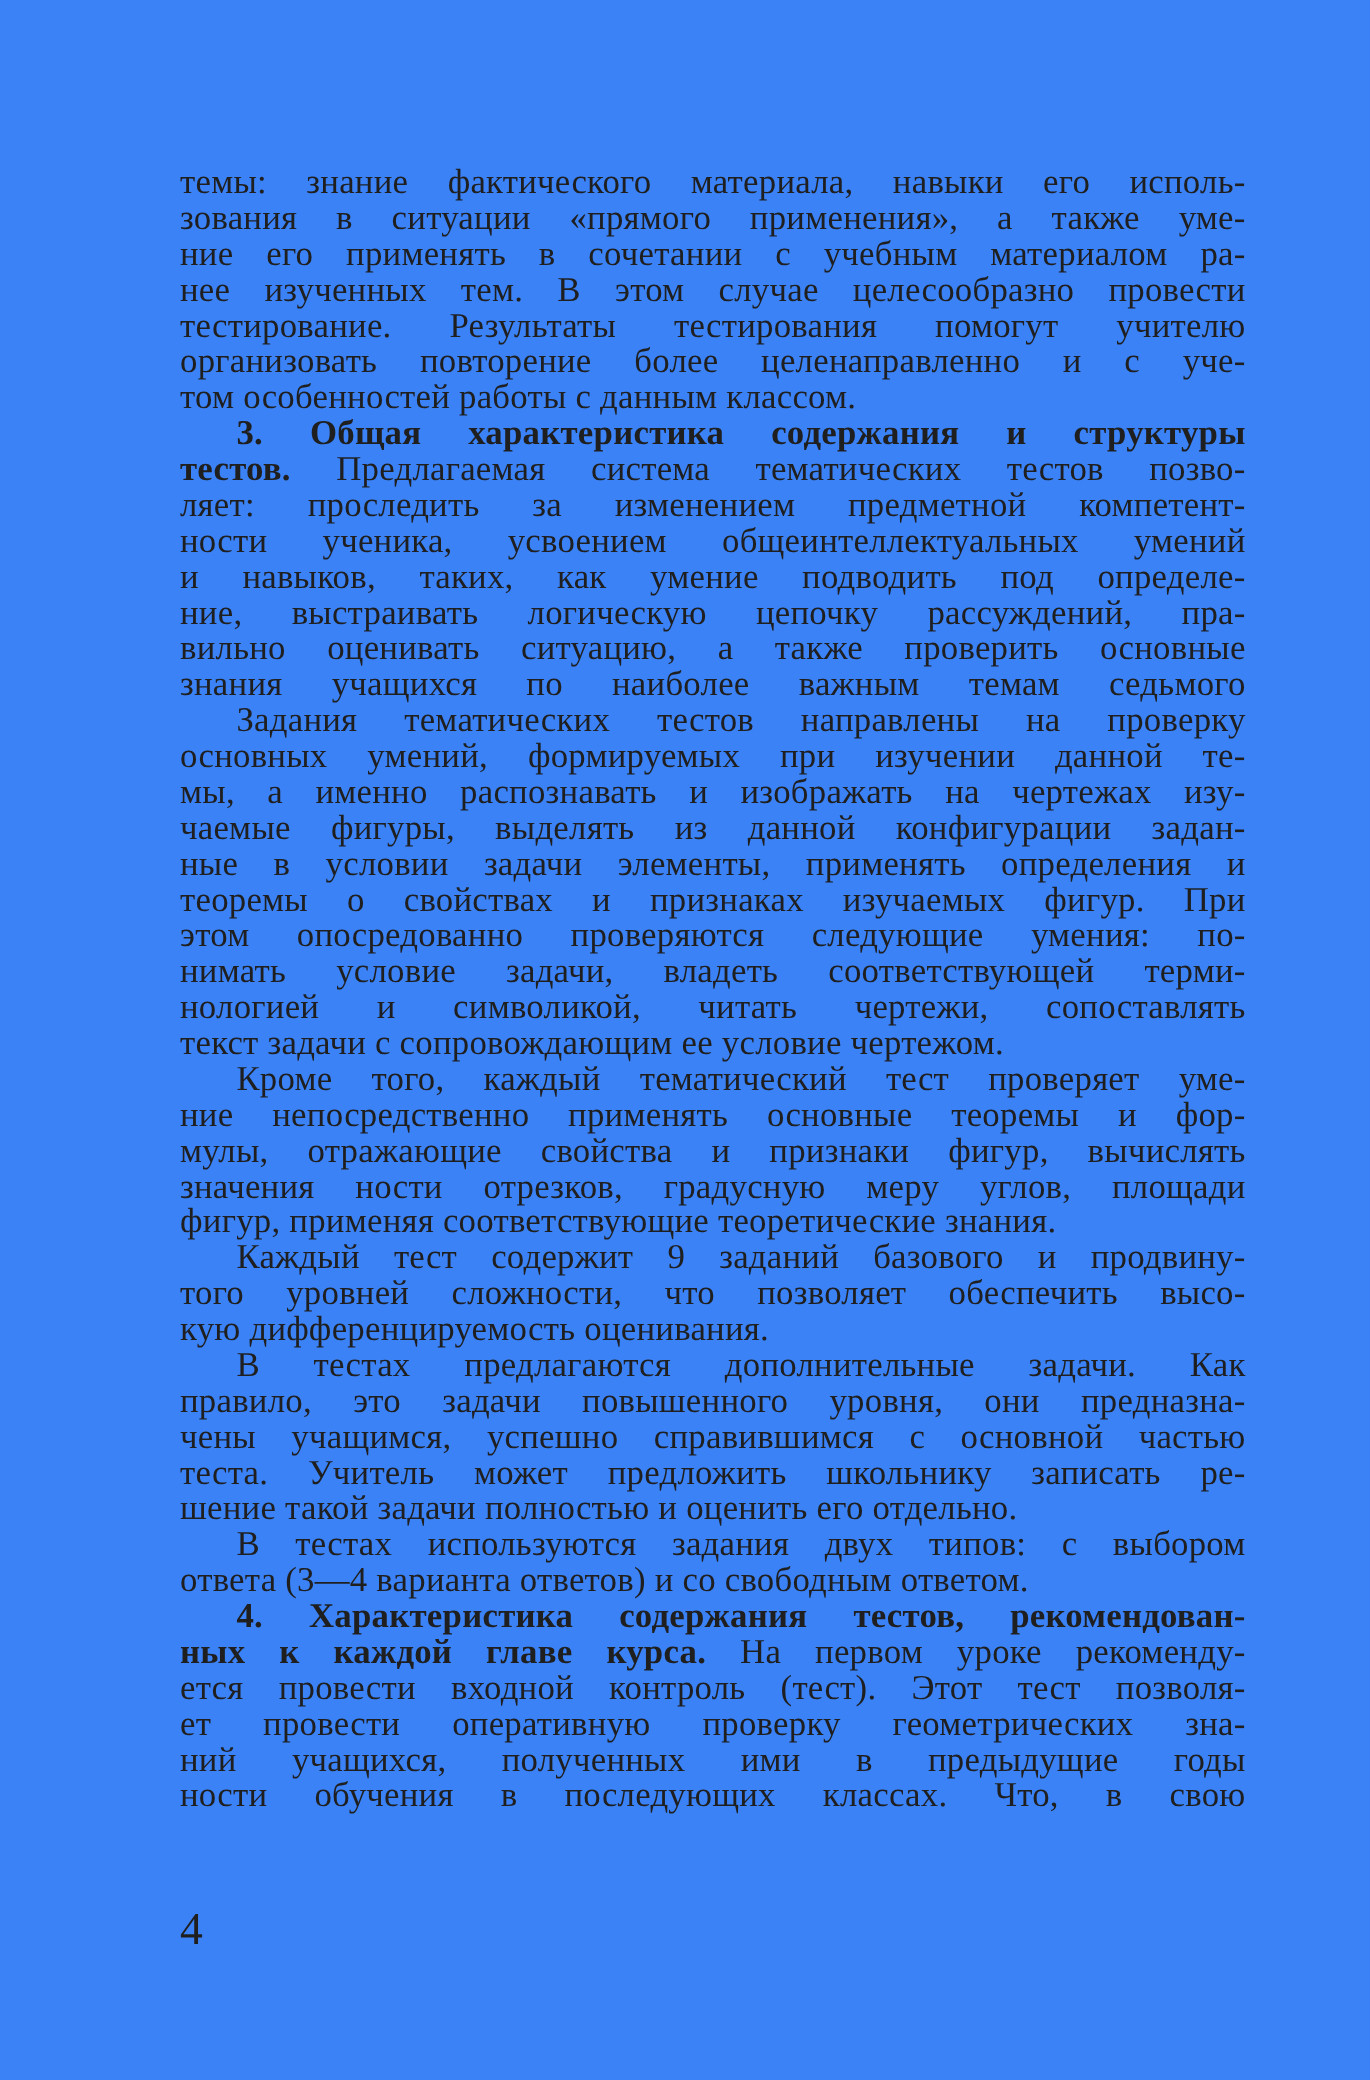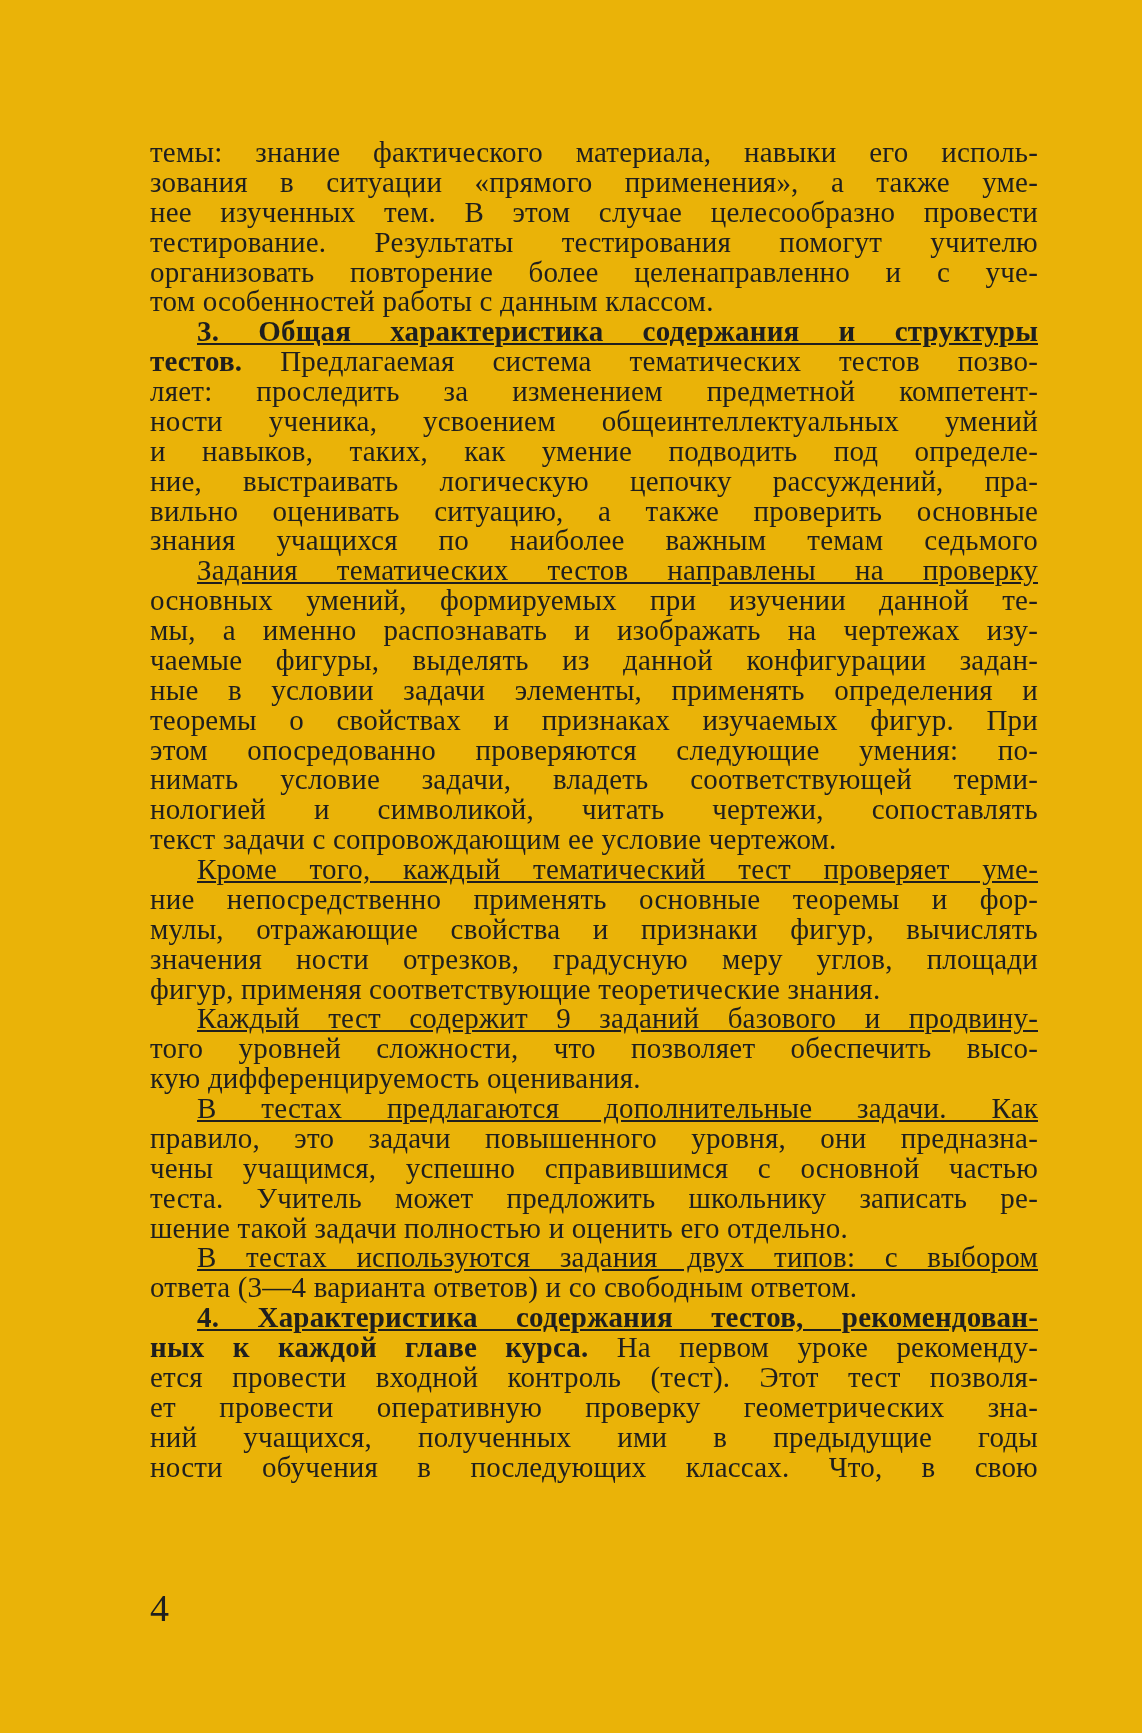--- a/index.html
+++ b/index.html
@@ -12,21 +12,21 @@
     height: 1733px;
     position: relative;
     overflow: hidden;
     font-family: "Liberation Serif", "DejaVu Serif", serif;
   }
   .page {
     position: absolute;
     left: 0; top: 0;
     width: 1142px;
     height: 1733px;
-    background: #eab308;
+    background: #3b82f6;
   }
   .text-block {
     position: absolute;
     left: 150px;
     top: 138px;
     width: 888px;
     font-size: 29px;
     line-height: 29.87px;
     color: #1f1f1f;
     letter-spacing: 0.2px;
@@ -35,21 +35,20 @@
     text-align: justify;
     text-align-last: justify;
     white-space: normal;
   }
   .line.end {
     text-align: right;
     text-align-last: left;
   }
   .line.indent {
     text-indent: 47px;
-    text-decoration: underline;
   }
   .seg.b {
     font-weight: bold;
   }
   .seg.u {
     text-underline-offset: 5px;
     text-decoration-thickness: 2.5px;
   }
   .page-number {
     position: absolute;
@@ -60,20 +59,21 @@
     color: #1f1f1f;
   }
 </style>
 </head>
 <body>
 
 <div class="page">
   <div class="text-block" id="text-block">
       <div class="line"><span class="seg">темы: знание фактического материала, навыки его исполь-</span></div>
       <div class="line"><span class="seg">зования в ситуации «прямого применения», а также уме-</span></div>
+      <div class="line"><span class="seg">ние его применять в сочетании с учебным материалом ра-</span></div>
       <div class="line"><span class="seg">нее изученных тем. В этом случае целесообразно провести</span></div>
       <div class="line"><span class="seg">тестирование. Результаты тестирования помогут учителю</span></div>
       <div class="line"><span class="seg">организовать повторение более целенаправленно и с уче-</span></div>
       <div class="line end"><span class="seg">том особенностей работы с данным классом.</span></div>
       <div class="line indent"><span class="seg b">3. Общая характеристика содержания и структуры</span></div>
       <div class="line"><span class="seg b">тестов.</span><span class="seg"> Предлагаемая система тематических тестов позво-</span></div>
       <div class="line"><span class="seg">ляет: проследить за изменением предметной компетент-</span></div>
       <div class="line"><span class="seg">ности ученика, усвоением общеинтеллектуальных умений</span></div>
       <div class="line"><span class="seg">и навыков, таких, как умение подводить под определе-</span></div>
       <div class="line"><span class="seg">ние, выстраивать логическую цепочку рассуждений, пра-</span></div>

